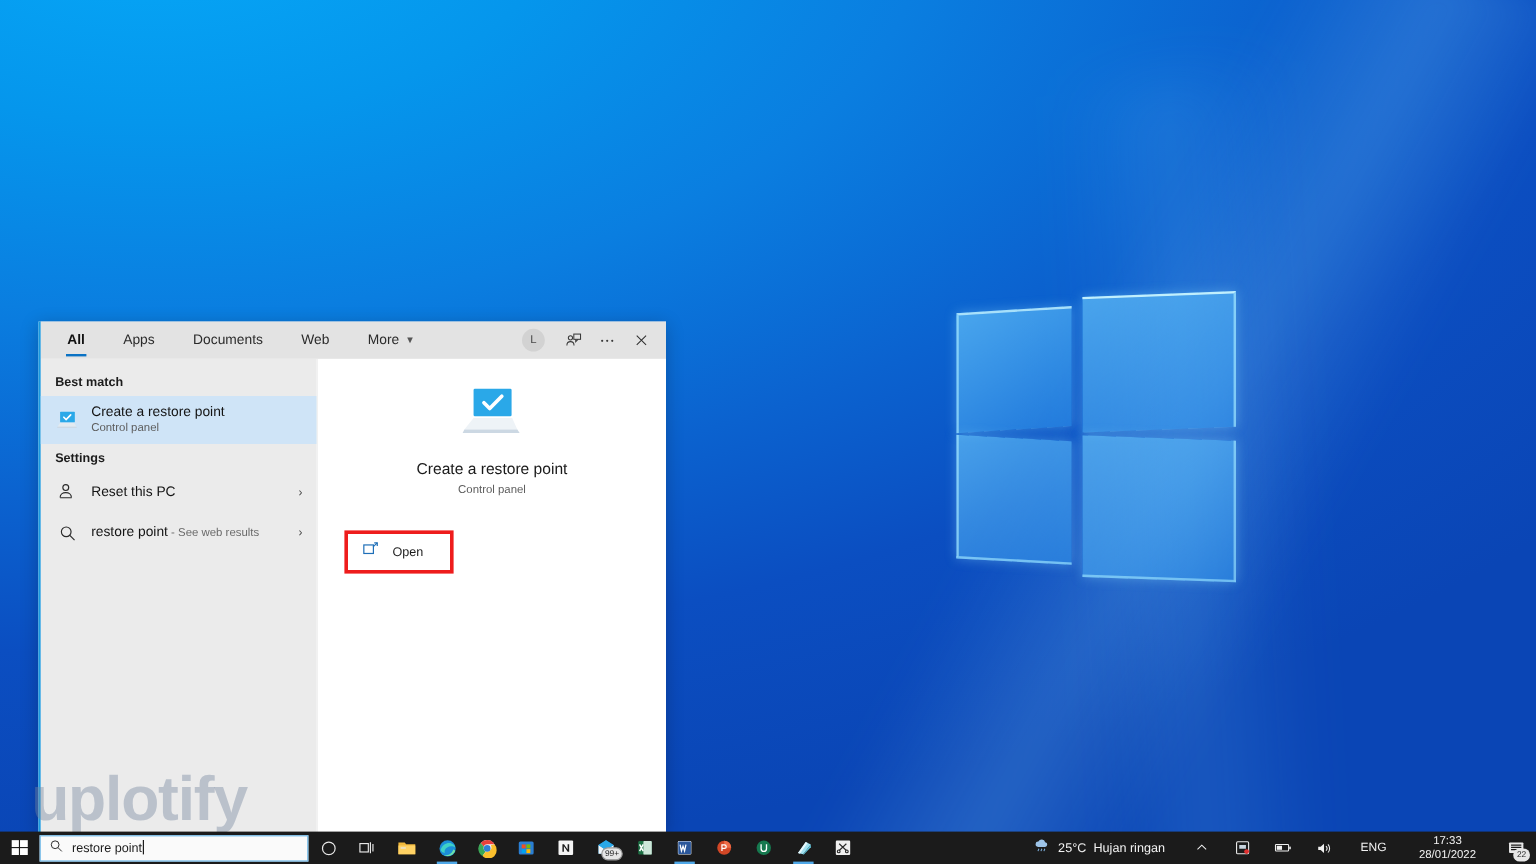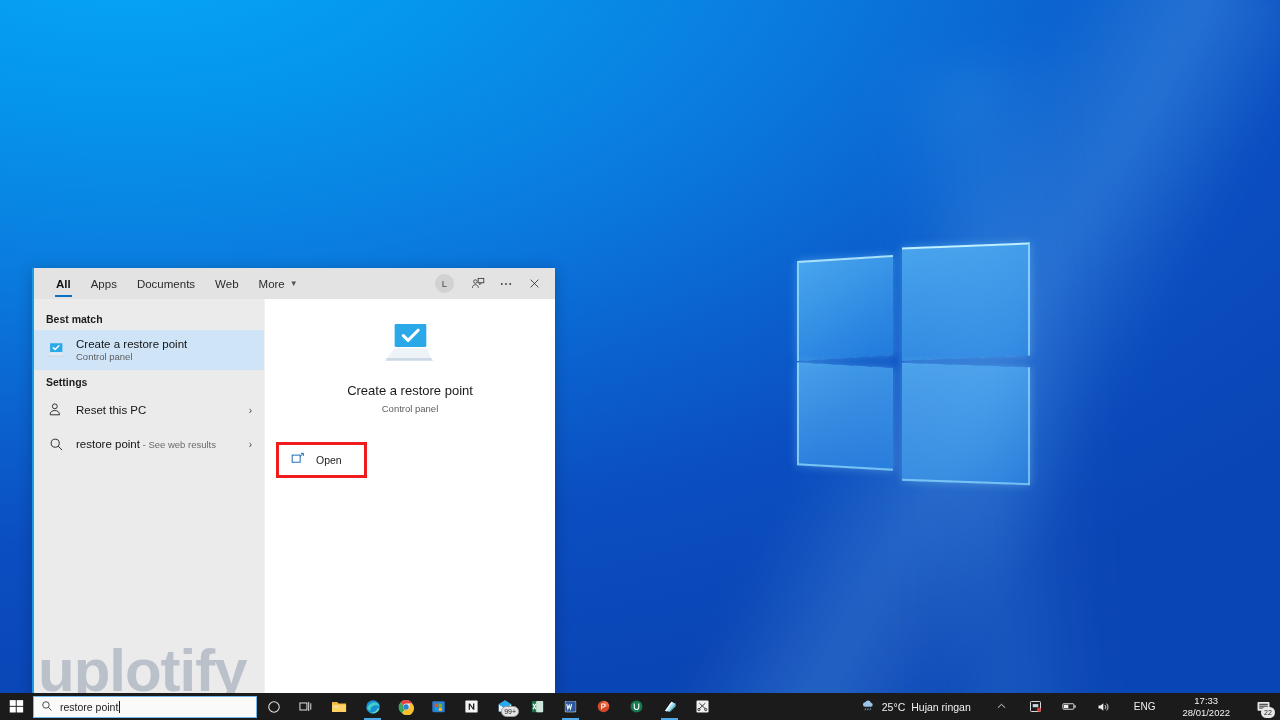--- a/index.html
+++ b/index.html
@@ -57,21 +57,21 @@
     border-left:2px solid #1a9ae0;
   }
   .panel-header{
     height:31px;
     background:#e3e3e3;
     display:flex; align-items:center;
     padding-left:12px;
     flex:none;
     position:relative;
   }
-  .tabs{ display:flex; align-items:center; gap:0; height:31px; }
+  .tabs{ display:flex; align-items:center; gap:12px; height:31px; }
   .tab{
     font-size:11.5px; color:#2b2b2b;
     padding:0 10px; height:31px;
     display:flex; align-items:center;
     position:relative; cursor:default;
   }
   .tab.active{ font-weight:bold; color:#111; }
   .tab.active::after{
     content:""; position:absolute;
     left:9px; right:9px; bottom:2px; height:2px;
@@ -121,43 +121,42 @@
 
   .right-pane{
     flex:1; background:#ffffff;
     padding-top:22px;
     display:flex; flex-direction:column; align-items:center;
     border-left:1px solid #f1f1f1;
   }
   .preview-icon{ width:54px; height:48px; margin-bottom:14px; }
   .preview-title{ font-size:13px; color:#1a1a1a; margin-bottom:5px; }
   .preview-sub{ font-size:9.5px; color:#5d5d5d; }
-  .actions{ width:100%; margin-top:28px; padding-left:11px; }
+  .actions{ width:100%; margin-top:28px; padding-left:22px; }
   .open-wrap{
     display:inline-flex;
     border:3px solid #ee1c1c;
     background:#ffffff;
   }
   .open-btn{
     display:flex; align-items:center; gap:11px;
     padding:6px 22px 6px 12px;
     background:#ffffff;
   }
   .open-label{ font-size:10.5px; color:#1c1c1c; }
 
   
   .watermark{
     position:absolute;
     left:26px; top:636px;
-    font-size:60px; font-weight:bold;
+    font-size:52px; font-weight:bold;
     letter-spacing:-1px;
     color:rgba(120,135,160,.42);
     pointer-events:none;
     z-index:5;
-    margin-left:12px;
   }
 
   
   .taskbar{
     position:absolute; left:0; bottom:0;
     width:1280px; height:27px;
     background:#1b1b1b;
     display:flex; align-items:center;
     z-index:10;
   }

